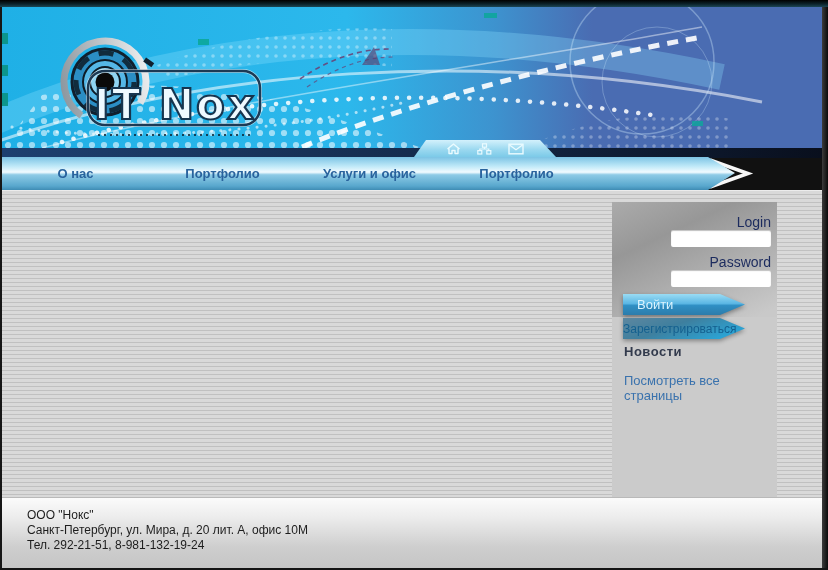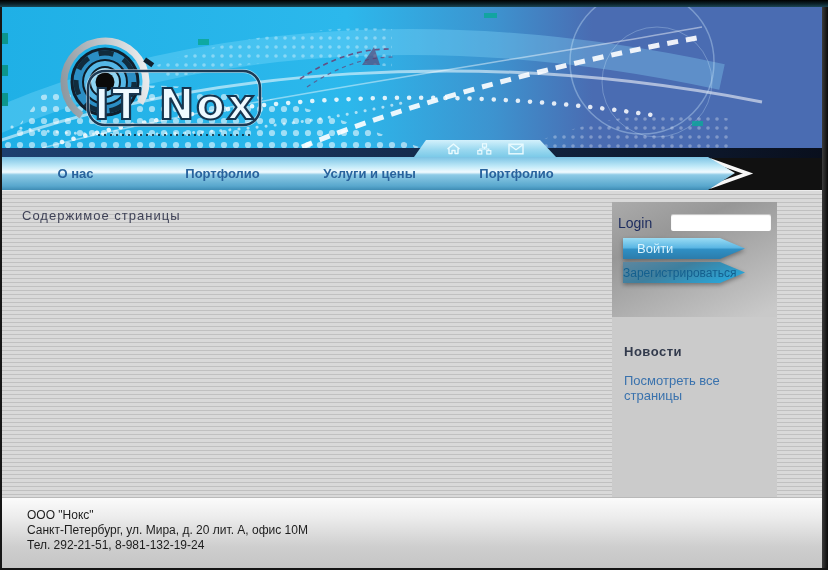--- a/index.html
+++ b/index.html
@@ -43,21 +43,21 @@
   .content{position:absolute;left:2px;top:190px;width:820px;height:307px;
     border-top:1px solid #ececec;
     background:repeating-linear-gradient(180deg,#d9d9d9 0px,#d9d9d9 3px,#c0c0c0 3px,#c0c0c0 4px);}
   .page-text{position:absolute;left:20px;top:17px;font-size:13px;letter-spacing:1px;color:#3f4257;}
 
   
   .sidebar{position:absolute;left:610px;top:10px;width:165px;height:297px;background:#cbcbcb;}
   .login-box{position:relative;width:165px;height:116px;
     background:linear-gradient(155deg,#ababab 0%,#979797 30%,#c9c9c9 95%);
     border-top:1px solid #d8d8d8;padding:12px 6px 0 6px;}
-  .form-row{display:flex;align-items:flex-end;justify-content:space-between;margin-bottom:7px;}
+  .form-row{display:flex;align-items:flex-end;justify-content:space-between;margin-bottom:7px;flex-direction:column;}
   .form-row label{font-size:14px;color:#1c2b5e;}
   .form-row input{width:100px;height:17px;border:0;border-radius:2px;background:#fff;
     font-size:12px;padding:0 4px;outline:none;box-shadow:inset 0 1px 1px rgba(0,0,0,.25);}
   .btn{position:relative;display:block;width:122px;height:21px;border:0;margin:3px 0 0 5px;
     clip-path:polygon(0 0,97px 0,122px 50%,97px 100%,0 100%);
     text-align:left;cursor:pointer;font-family:"Liberation Sans",sans-serif;}
   .btn-login{background:linear-gradient(180deg,#9adcf4 0%,#5cb7e4 45%,#2f8fc4 55%,#2c7cab 100%);
     color:#dcf4fe;font-size:13px;padding-left:14px;}
   .btn-register{background:linear-gradient(160deg,#5d87a0 0%,#3e7f9e 40%,#2ba3d4 85%,#35b7e6 100%);
     color:#14608f;font-size:12px;padding-left:0;}
@@ -168,34 +168,37 @@
     </svg>
   </div>
 
   <div class="nav-wrap">
     <svg class="nav-chevron" width="50" height="33" viewBox="0 0 50 33">
       <path d="M4,3 L42,16.5 L4,30" stroke="#f7f7f7" stroke-width="3.5" fill="none"></path>
     </svg>
     <div class="nav-bar">
       <div class="nav-item">О нас</div>
       <div class="nav-item">Портфолио</div>
-      <div class="nav-item">Услуги и цены</div>
+      <div class="nav-item">Услуги и офис</div>
       <div class="nav-item">Портфолио</div>
     </div>
   </div>
 
   <div class="content">
-    <div class="page-text">Содержимое страницы</div>
 
     <div class="sidebar">
       <div class="login-box">
         <div class="form-row">
           <label>Login</label>
           <input type="text" value="" style="">
         </div>
+        <div class="form-row">
+          <label>Password</label>
+          <input type="password" value="" style="">
+        </div>
         <div class="btn-shadow">
           <button class="btn btn-login">Войти</button>
         </div>
         <div class="btn-shadow">
           <button class="btn btn-register">Зарегистрироваться</button>
         </div>
       </div>
 
       <div class="news-title">Новости</div>
       <a class="news-link">Посмотреть все страницы</a>

